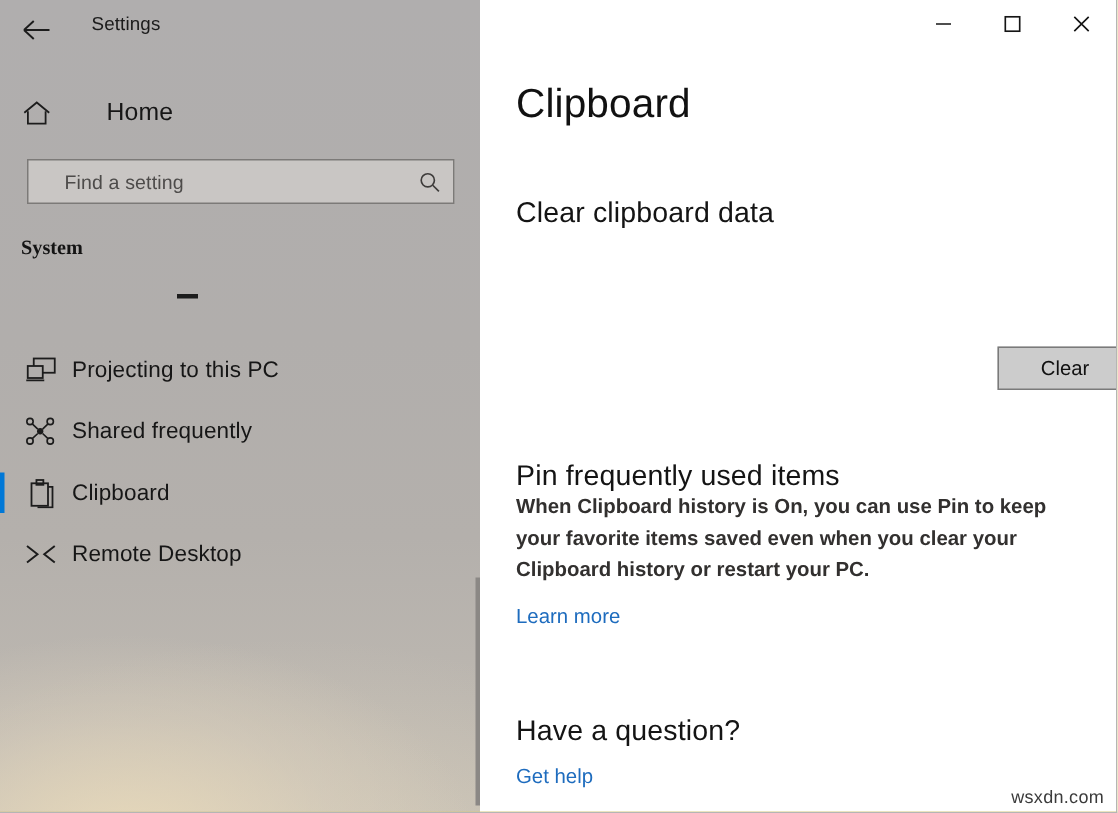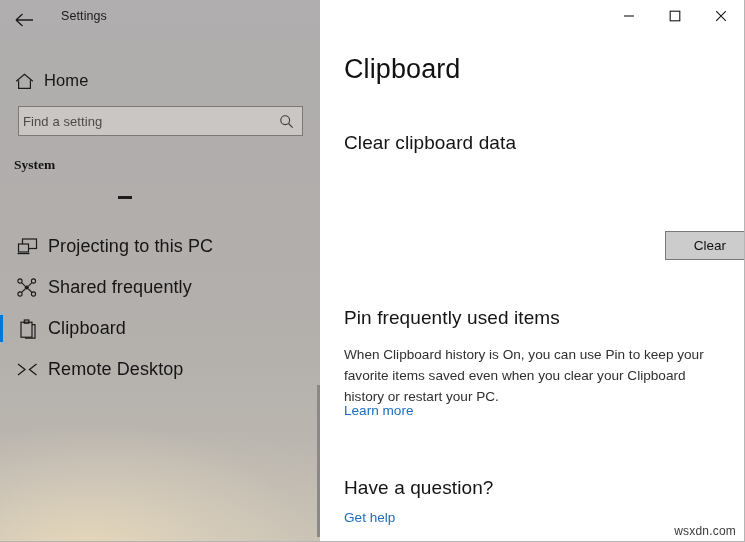--- a/index.html
+++ b/index.html
@@ -56,21 +56,21 @@
     font-size: 12.5px;
     color: #1b1b1b;
     letter-spacing: .1px;
   }
 
   
   .home-row {
     position: absolute;
     left: 0; top: 60px;
     width: 332px; height: 30px;
-    display: flex; align-items: flex-end;
+    display: flex; align-items: center; gap: 27px;
   }
   .home-icon {
     width: 44px; display: flex; align-items: center; justify-content: center;
     padding-left: 4px;
   }
   .home-label {
     font-size: 16.5px;
     color: #161616;
     letter-spacing: .1px;
   }
@@ -79,21 +79,21 @@
   .search-box {
     position: absolute;
     left: 18px; top: 106px;
     width: 285px; height: 30px;
     background: #c9c6c4;
     border: 1px solid #7c7a78;
     display: flex; align-items: center;
   }
   .search-ph {
     flex: 1;
-    padding-left: 4px;
+    padding-left: 24px;
     font-size: 13px;
     color: #4d4b4a;
     letter-spacing: .1px;
   }
   .search-ico {
     width: 28px; display: flex; align-items: center; justify-content: center;
     padding-right: 4px;
   }
 
   
@@ -133,21 +133,21 @@
     background: transparent;
   }
   .nav-item.selected .accent { background: #0078d7; }
   .nav-ico {
     width: 48px;
     display: flex; align-items: center; justify-content: center;
     padding-left: 6px;
   }
   .nav-ico svg { display: block; }
   .nav-label {
-    font-size: 18px;
+    font-size: 15px;
     color: #161616;
     letter-spacing: .1px;
   }
 
   
   .sb-scroll {
     position: absolute;
     left: 317px; top: 385px;
     width: 3px; height: 152px;
     background: #8b8885;
@@ -195,21 +195,21 @@
   #h-ques  { top: 477px; }
 
   .body-text {
     position: absolute;
     left: 24px;
     font-size: 13.6px;
     line-height: 21px;
     color: #32302f;
   }
   #p-clear { top: 166px; width: 370px; }
-  #p-pin   { top: 344px; width: 372px; }
+  #p-pin   { top: 327px; width: 372px; font-weight: bold; }
 
   .clear-btn {
     position: absolute;
     left: 345px; top: 231px;
     width: 90px; height: 29px;
     background: #cccccc;
     border: 1px solid #7a7a7a;
     font-family: "Liberation Sans", sans-serif;
     font-size: 13.5px;
     color: #111111;

